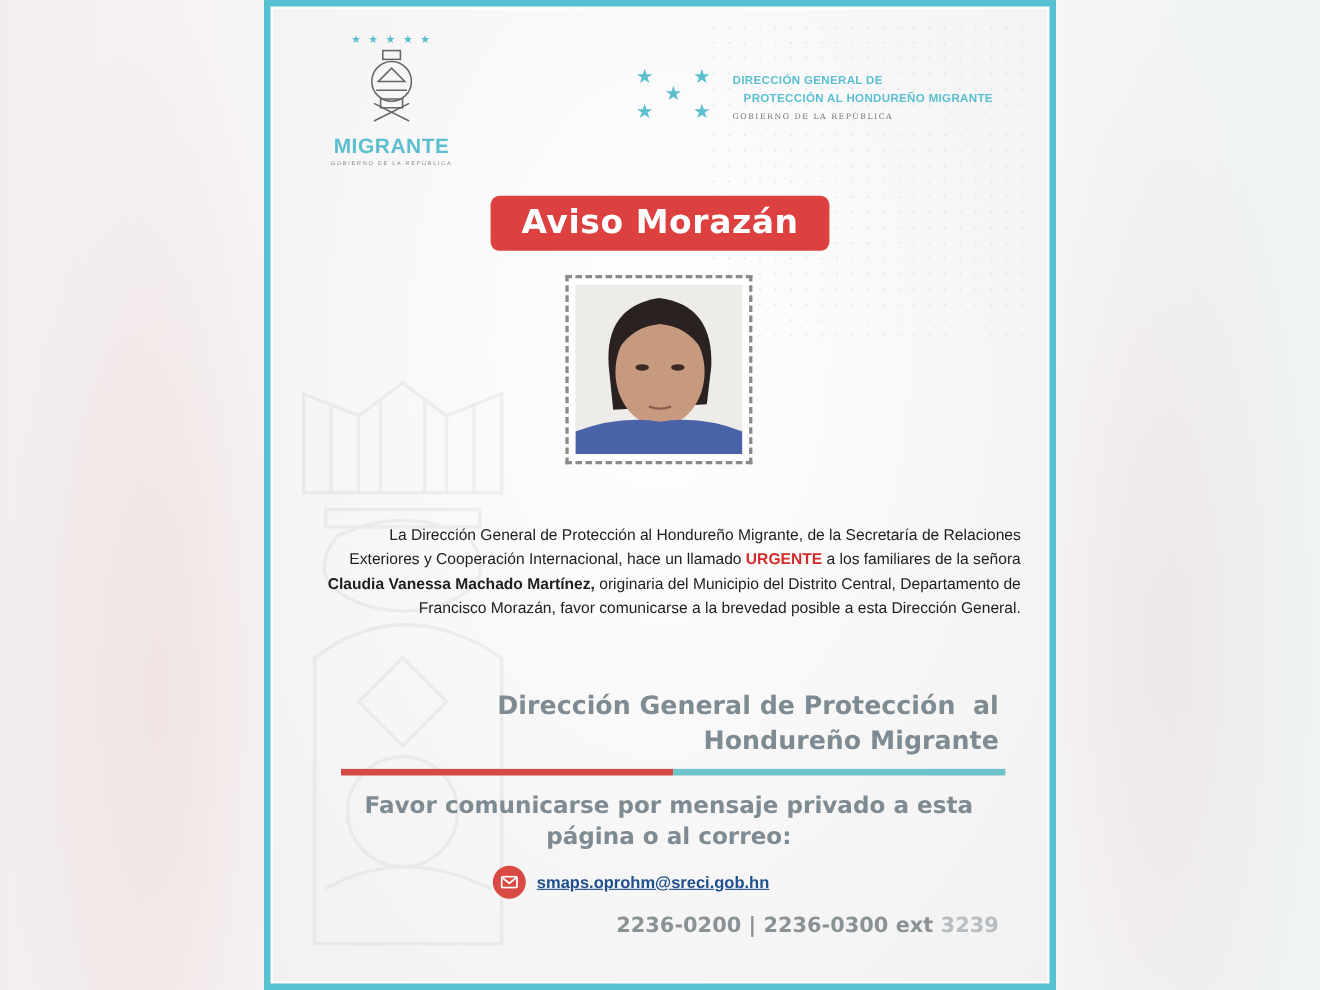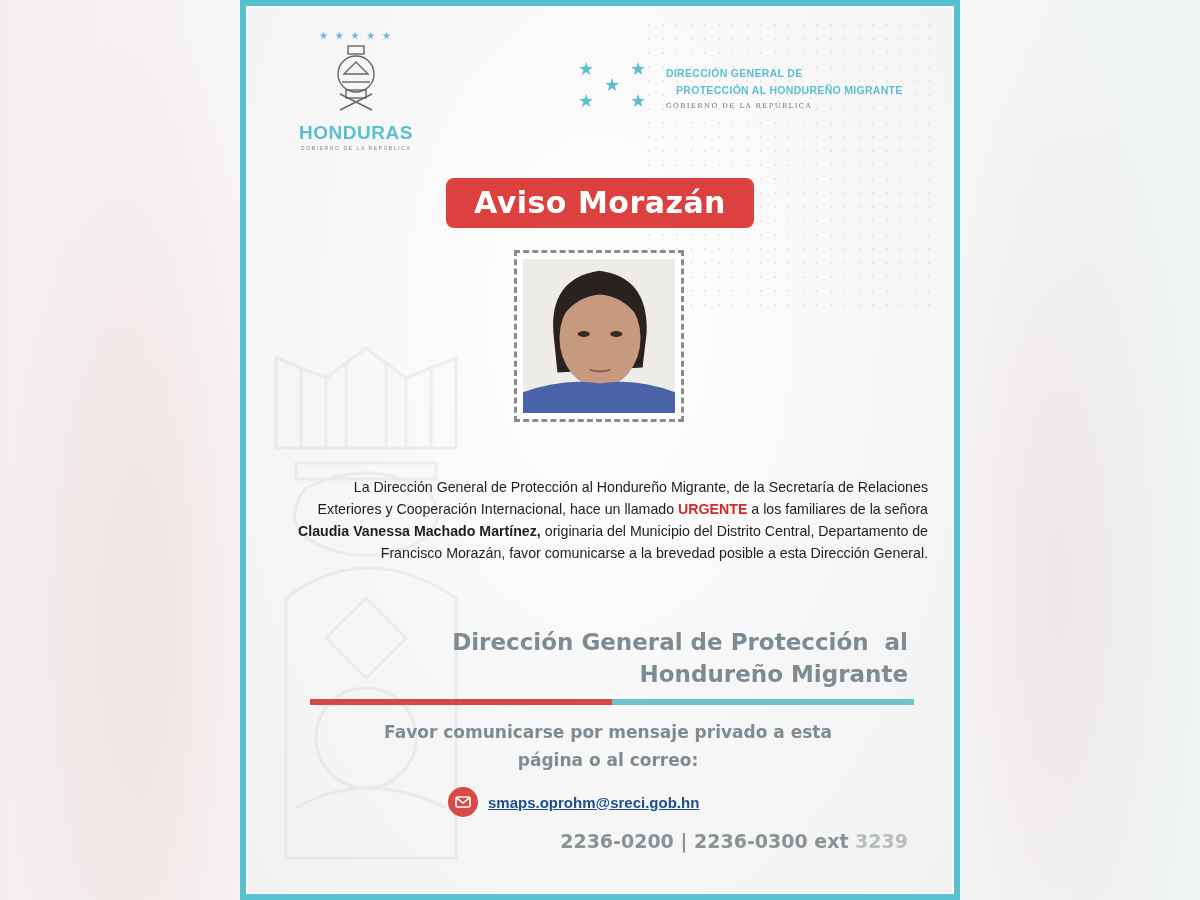--- a/index.html
+++ b/index.html
@@ -58,21 +58,21 @@
     .body-text .urgent { color: #d42a2a; font-weight: bold; }
 
     .org-title { position: absolute; left: 60px; top: 618px; width: 600px; text-align: right;
       color: #7f8b92; font-family: "DejaVu Sans", sans-serif; font-weight: bold; font-size: 23px; line-height: 32px; }
 
     .divider { position: absolute; left: 62px; top: 691px; width: 604px; height: 6px; display: flex; }
     .divider .red { flex: 0 0 50%; background: #d34a45; }
     .divider .teal { flex: 1; background: #6dc3cc; }
 
     .contact-note { position: absolute; left: 60px; top: 710px; width: 600px; text-align: center;
-      color: #7f8b92; font-family: "DejaVu Sans", sans-serif; font-weight: bold; font-size: 17px; line-height: 28px; }
+      color: #7f8b92; font-family: "DejaVu Sans", sans-serif; font-weight: bold; font-size: 21px; line-height: 28px; }
 
     .email-row { position: absolute; left: 200px; top: 778px; height: 32px; display: flex; align-items: center; gap: 10px; }
     .mail-icon { width: 30px; height: 30px; border-radius: 50%; background: #d94a45; display: flex; align-items: center; justify-content: center; }
     .email-link { color: #1f4e8c; text-decoration: underline; font-weight: bold; font-size: 15px; font-family: "Liberation Sans", sans-serif; }
 
     .phones { position: absolute; left: 60px; top: 822px; width: 600px; text-align: right;
       color: #8a9296; font-family: "DejaVu Sans", sans-serif; font-weight: bold; font-size: 19px; }
     .phones .ext-num { color: #b7bdc0; }
   </style>
 </head>
@@ -109,21 +109,21 @@
       <svg class="crest" viewBox="0 0 52 72">
         <g fill="none" stroke="#666" stroke-width="1.4">
           <rect x="18" y="2" width="16" height="8"></rect>
           <ellipse cx="26" cy="30" rx="18" ry="18"></ellipse>
           <path d="M14 30 L26 18 L38 30 Z"></path>
           <line x1="12" y1="38" x2="40" y2="38"></line>
           <path d="M10 50 L42 66 M42 50 L10 66"></path>
           <rect x="16" y="46" width="20" height="8"></rect>
         </g>
       </svg>
-      <div class="brand">HONDURAS</div>
+      <div class="brand">MIGRANTE</div>
       <div class="sub">GOBIERNO DE LA REPÚBLICA</div>
     </div>
 
     <div class="dgphm-logo">
       <span class="star" style="left:0;top:0">★</span>
       <span class="star" style="left:52px;top:0">★</span>
       <span class="star" style="left:26px;top:16px">★</span>
       <span class="star" style="left:0;top:32px">★</span>
       <span class="star" style="left:52px;top:32px">★</span>
       <div class="t1">DIRECCIÓN GENERAL DE</div>

